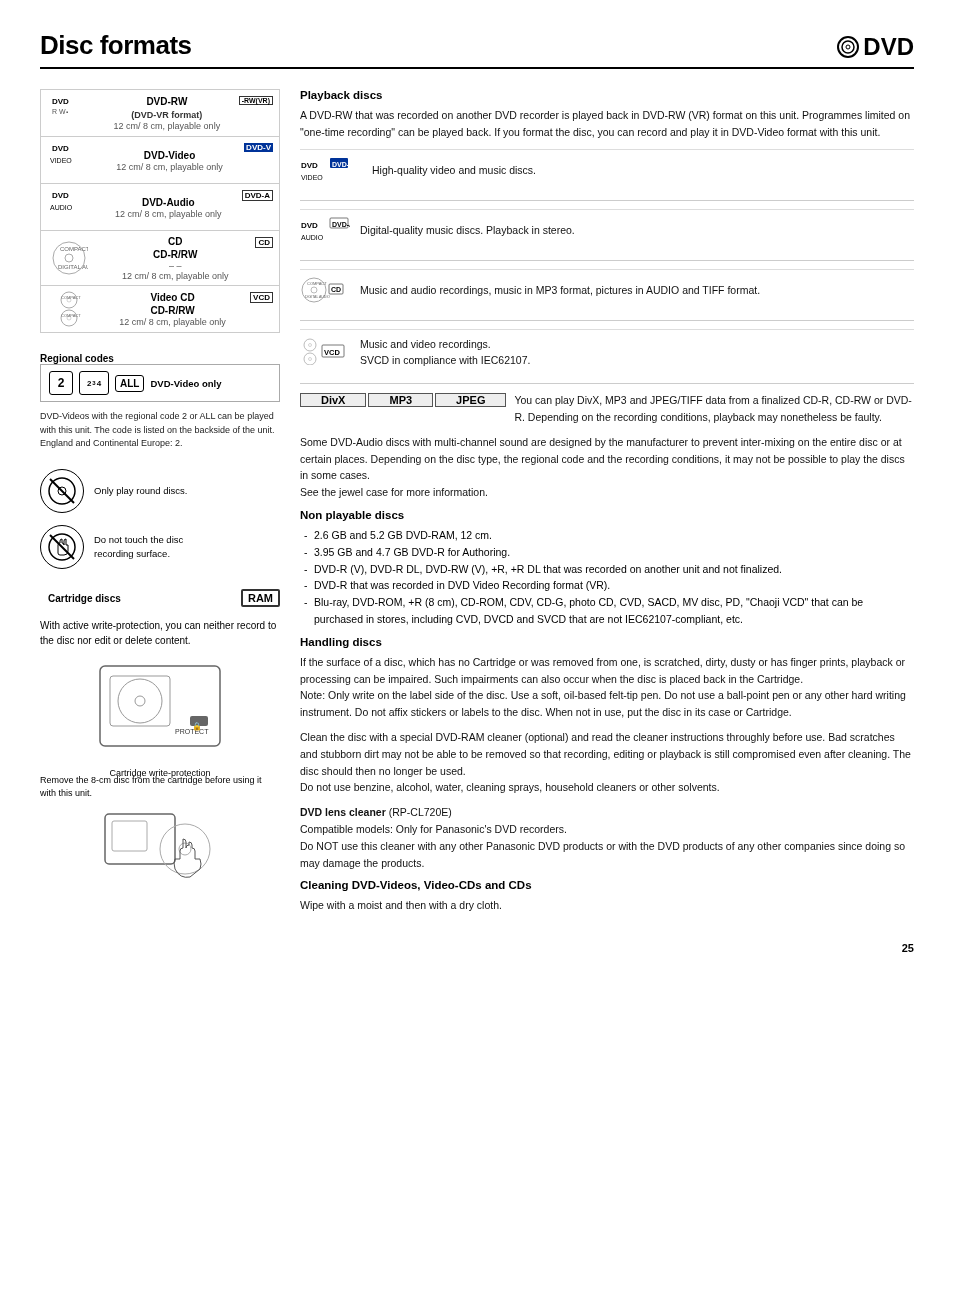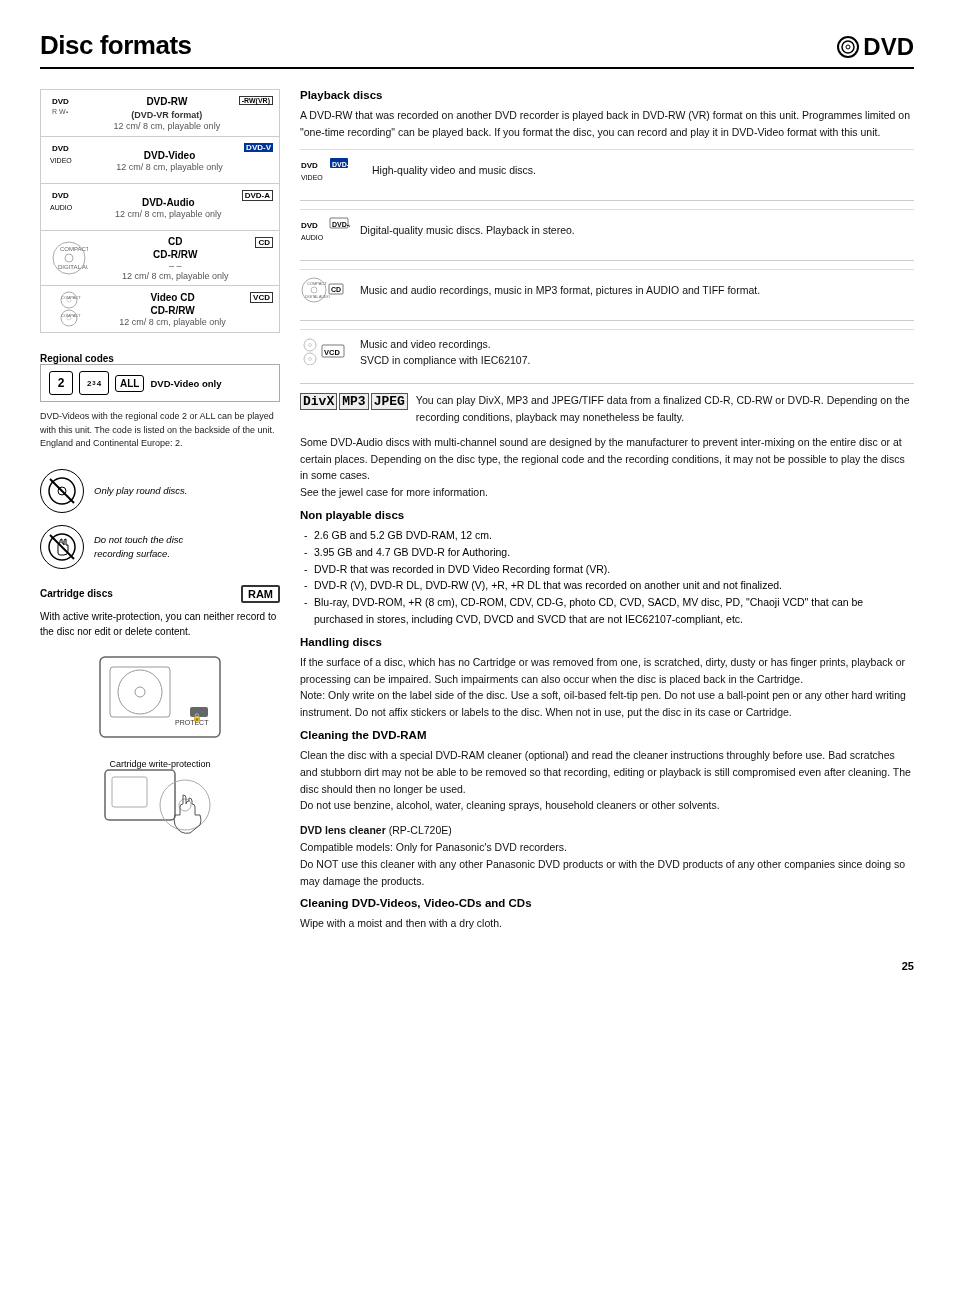--- a/index.html
+++ b/index.html
@@ -161,21 +161,20 @@
       margin-top: 6px;
       color: #222;
     }
 
     
     .icon-item {
       display: flex;
       align-items: center;
       gap: 10px;
       margin: 12px 0;
-      font-style: italic;
     }
     .icon-circle {
       width: 44px;
       height: 44px;
       border-radius: 50%;
       border: 1.5px solid #000;
       display: flex;
       align-items: center;
       justify-content: center;
       flex-shrink: 0;
@@ -232,26 +231,25 @@
       margin-bottom: 8px;
       align-items: flex-start;
     }
     .desc-icon-badges {
       display: flex;
       gap: 2px;
       flex-shrink: 0;
       margin-top: 1px;
     }
     .small-badge {
-      font-size: 13px;
+      font-size: 11px;
       border: 1px solid #555;
-      padding: 0 2px;
+      padding: 0 20px;
       font-weight: bold;
       background: #eee;
-      font-family: Liberation Mono, monospace;
     }
     .bullet-list {
       list-style: none;
       padding: 0;
       margin: 4px 0 8px 0;
     }
     .bullet-list li {
       font-size: 10.5px;
       line-height: 1.6;
       padding-left: 14px;
@@ -415,21 +413,21 @@
 
           <path d="M12 22 L12 14 Q12 12 14 12 L14 10 Q14 8 16 8 L16 12 Q18 12 18 14 L18 10 Q18 8 20 8 L20 14 L22 14 L22 20 Q22 24 18 24 L14 24 Q12 24 12 22" fill="none" stroke="#000" stroke-width="1"></path>
           <line x1="4" y1="4" x2="28" y2="28" stroke="#000" stroke-width="2"></line>
         </svg>
       </div>
       <span class="icon-text">Do not touch the disc<br>recording surface.</span>
     </div>
 
     <div class="cartridge-section">
       <div class="cartridge-header">
-        <span class="section-heading" style="margin:0;">Cartridge discs</span>
+        <span class="section-heading" style="margin:8px;">Cartridge discs</span>
         <span class="ram-badge">RAM</span>
       </div>
       <p style="font-size:10px;line-height:1.5;">With active write-protection, you can neither record to the disc nor edit or delete content.</p>
 
       <div style="margin:8px auto;width:160px;height:110px;position:relative;">
         <svg width="160" height="110" viewBox="0 0 160 110">
 
           <rect x="20" y="10" width="120" height="80" rx="5" fill="none" stroke="#666" stroke-width="1.5"></rect>
           <rect x="30" y="20" width="60" height="50" rx="3" fill="none" stroke="#999" stroke-width="1"></rect>
 
@@ -437,20 +435,21 @@
           <circle cx="60" cy="45" r="5" fill="none" stroke="#999" stroke-width="1"></circle>
 
           <rect x="110" y="60" width="18" height="10" rx="2" fill="#666"></rect>
           <text x="95" y="78" font-size="7" fill="#333">PROTECT</text>
 
           <text x="112" y="73" font-size="8" fill="#fff">🔒</text>
         </svg>
         <div class="cartridge-caption">Cartridge write-protection</div>
       </div>
 
+      <p style="font-size:9px;line-height:1.5;margin-top:4px;">Remove the 8-cm disc from the cartridge before using it with this unit.</p>
 
       <div style="margin:8px auto;width:120px;height:80px;">
         <svg width="120" height="80" viewBox="0 0 120 80">
 
           <rect x="5" y="5" width="70" height="50" rx="4" fill="none" stroke="#666" stroke-width="1.5"></rect>
           <rect x="12" y="12" width="35" height="30" rx="2" fill="none" stroke="#aaa" stroke-width="1"></rect>
 
           <circle cx="85" cy="40" r="25" fill="none" stroke="#aaa" stroke-width="1"></circle>
           <circle cx="85" cy="40" r="6" fill="none" stroke="#aaa" stroke-width="1"></circle>
 
@@ -538,34 +537,33 @@
 
       <p class="body-text" style="white-space:pre-line;">Some DVD-Audio discs with multi-channel sound are designed by the manufacturer to prevent inter-mixing on the entire disc or at certain places. Depending on the disc type, the regional code and the recording conditions, it may not be possible to play the discs in some cases.
 See the jewel case for more information.</p>
     </div>
 
     <div>
       <div class="section-title">Non playable discs</div>
       <ul class="bullet-list">
         <li>2.6 GB and 5.2 GB DVD-RAM, 12 cm.</li>
         <li>3.95 GB and 4.7 GB DVD-R for Authoring.</li>
+        <li>DVD-R (V), DVD-R DL, DVD-RW (V), +R, +R DL that was recorded on another unit and not finalized.</li>
         <li>DVD-R that was recorded in DVD Video Recording format (VR).</li>
-        <li>DVD-R (V), DVD-R DL, DVD-RW (V), +R, +R DL that was recorded on another unit and not finalized.</li>
         <li>Blu-ray, DVD-ROM, +R (8 cm), CD-ROM, CDV, CD-G, photo CD, CVD, SACD, MV disc, PD, "Chaoji VCD" that can be purchased in stores, including CVD, DVCD and SVCD that are not IEC62107-compliant, etc.</li>
       </ul>
     </div>
 
     <div>
       <div class="section-title">Handling discs</div>
       <p class="body-text" style="white-space:pre-line;">If the surface of a disc, which has no Cartridge or was removed from one, is scratched, dirty, dusty or has finger prints, playback or processing can be impaired. Such impairments can also occur when the disc is placed back in the Cartridge.
 Note: Only write on the label side of the disc. Use a soft, oil-based felt-tip pen. Do not use a ball-point pen or any other hard writing instrument. Do not affix stickers or labels to the disc. When not in use, put the disc in its case or Cartridge.</p>
     </div>
 
     <div>
-      <div class="section-title">Cleaning the DVD-RAM</div>
       <p class="body-text" style="white-space:pre-line;">Clean the disc with a special DVD-RAM cleaner (optional) and read the cleaner instructions throughly before use. Bad scratches and stubborn dirt may not be able to be removed so that recording, editing or playback is still compromised even after cleaning. The disc should then no longer be used.
 Do not use benzine, alcohol, water, cleaning sprays, household cleaners or other solvents.</p>
     </div>
 
     <div>
       <p class="body-text">
         <strong>DVD lens cleaner</strong>
         <span>(RP-CL720E)</span><br>
         <span style="white-space:pre-line;">Compatible models: Only for Panasonic's DVD recorders.
 Do NOT use this cleaner with any other Panasonic DVD products or with the DVD products of any other companies since doing so may damage the products.</span>

